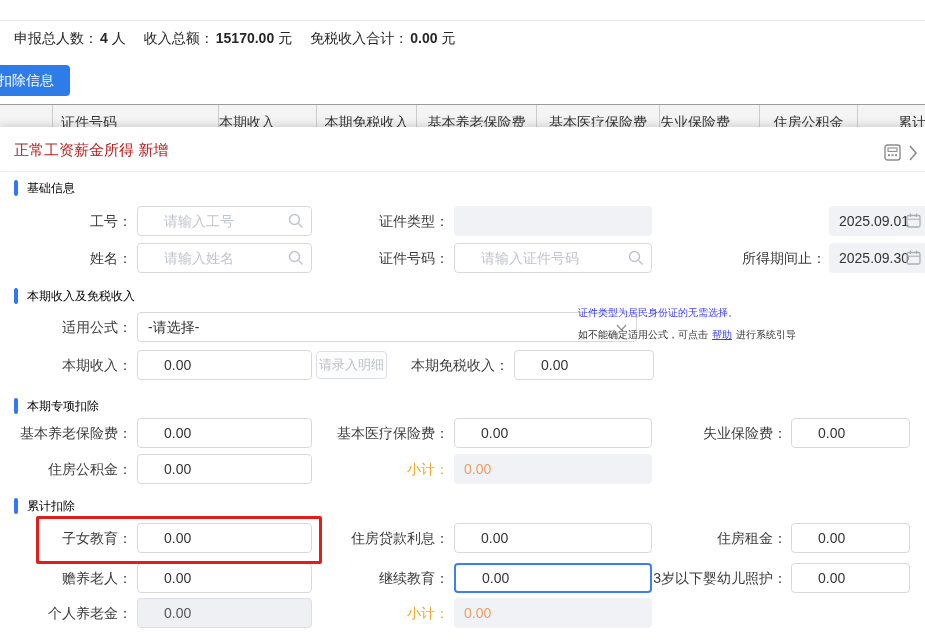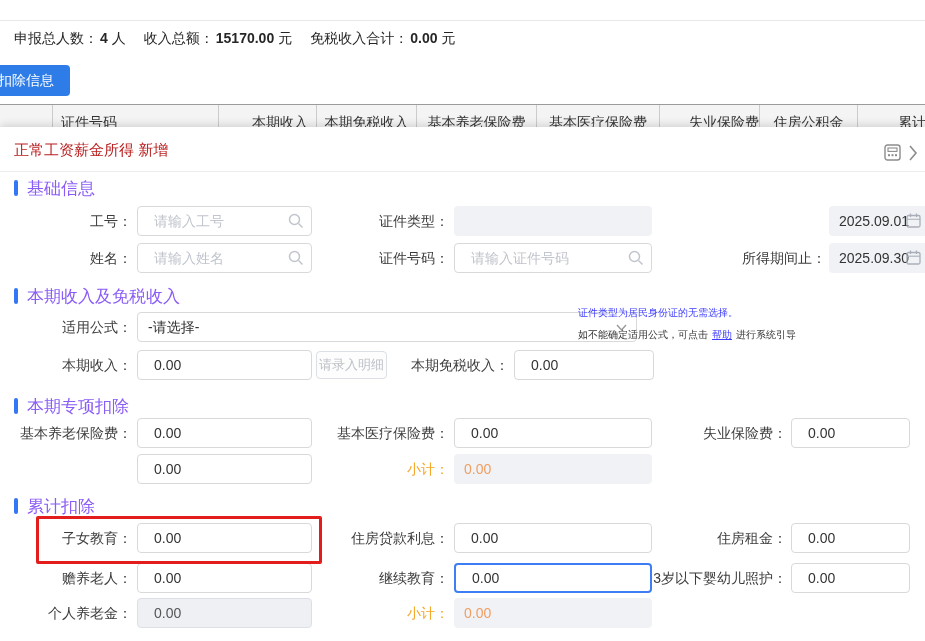--- a/index.html
+++ b/index.html
@@ -13,56 +13,56 @@
   .stat b{font-weight:bold;margin-left:2px;}
   .stat .unit{margin-left:4px;}
   .ded-btn{position:absolute;top:65px;left:-18px;width:88px;height:31px;background:#2d7ce8;color:#fff;
            border:none;border-radius:4px;font-size:14px;font-family:inherit;cursor:pointer;padding:0 12px;white-space:nowrap;}
 
   .thead{position:absolute;top:104px;left:0;width:925px;height:23px;border-top:1px solid #9b9b9b;
          background:#f4f4f4;display:flex;overflow:hidden;}
   .th{border-right:1px solid #cccccc;font-size:14px;color:#333;padding-top:9px;white-space:nowrap;overflow:hidden;flex:0 0 auto;}
   .th.c0{width:53px;}
   .th.c1{width:166px;padding-left:8px;}
-  .th.c2{width:98px;text-align:right;padding-right:8px;}
+  .th.c2{width:98px;padding-right:8px;}
   .th.c3{width:100px;text-align:center;}
   .th.c4{width:120px;text-align:center;}
   .th.c5{width:123px;text-align:center;}
-  .th.c6{width:100px;text-align:right;}
+  .th.c6{width:100px;text-align:left;}
   .th.c7{width:98px;text-align:center;}
   .th.c8{width:67px;border-right:none;padding-left:40px;}
 
   
   .panel{position:absolute;top:127px;left:0;width:925px;height:514px;background:#fff;
          box-shadow:0 -2px 8px rgba(0,0,0,.14);}
   .panel-title{position:absolute;top:14px;left:14px;font-size:15px;color:#b91c1c;white-space:nowrap;}
   .icon-btn{position:absolute;background:none;border:none;padding:0;cursor:pointer;line-height:0;}
   .calc-btn{top:17px;left:884px;}
   .collapse-btn{top:18px;left:908px;}
   .panel-divider{position:absolute;top:44px;left:0;width:925px;height:1px;background:#ececec;}
 
   .sec{position:absolute;left:14px;height:18px;display:flex;align-items:center;gap:9px;white-space:nowrap;}
   .sec-bar{width:4px;height:16px;border-radius:2px;background:#3377f6;}
-  .sec-title{font-size:17px;color:#8b5cf6;}
+  .sec-title{font-size:12px;color:#000000;}
 
   .frow{position:absolute;left:4px;width:925px;height:30px;}
   .lbl{position:absolute;top:0;line-height:30px;font-size:14px;color:#3c3c3c;text-align:right;white-space:nowrap;}
   .la{left:10px;width:118px;}
   .lb{left:318px;width:127px;}
   .lc{left:633px;width:150px;}
   .ld{left:672px;width:150px;}
   .ibox{position:absolute;top:0;height:30px;}
   .wa{left:133px;width:175px;}
   .wb{left:450px;width:198px;}
   .wc{left:787px;width:119px;}
   .wd{left:825px;width:98px;}
   .wsel{left:133px;width:500px;}
   .wtf{left:510px;width:140px;}
 
-  .tinput{width:100%;height:100%;border:1px solid #d9d9d9;border-radius:4px;padding:0 16px;
+  .tinput{width:100%;height:100%;border:1px solid #d9d9d9;border-radius:4px;padding:0 26px;
           font-family:inherit;font-size:14px;color:#333;outline:none;background:#fff;}
   .tinput::placeholder{color:#c0c4cc;}
   .has-ic .tinput{padding-right:30px;}
   .tinput.dis{background:#eef0f4;border-color:#dcdfe6;color:#555;}
   .tinput.focused{border:2px solid #3d7ef5;}
   .in-icon{position:absolute;right:8px;top:7px;}
 
   .grayfield{position:absolute;top:0;height:30px;background:#f0f2f5;border-radius:4px;
              line-height:30px;padding:0 10px;font-size:14px;color:#333;white-space:nowrap;overflow:hidden;}
   .grayfield.with-cal{padding-right:38px;}
@@ -241,20 +241,21 @@
       <span class="ibox wb">
         <input class="tinput" value="0.00" style="">
       </span>
       <span class="lbl lc">失业保险费：</span>
       <span class="ibox wc">
         <input class="tinput" value="0.00" style="">
       </span>
     </div>
 
     <div class="frow" style="top:327px">
+      <span class="lbl la">住房公积金：</span>
       <span class="ibox wa">
         <input class="tinput" value="0.00" style="">
       </span>
       <span class="lbl lb orange-lbl">小计：</span>
       <span class="grayfield wb">
         <span class="orange-val">0.00</span>
       </span>
     </div>
 
     <div class="sec" style="top:370px">

